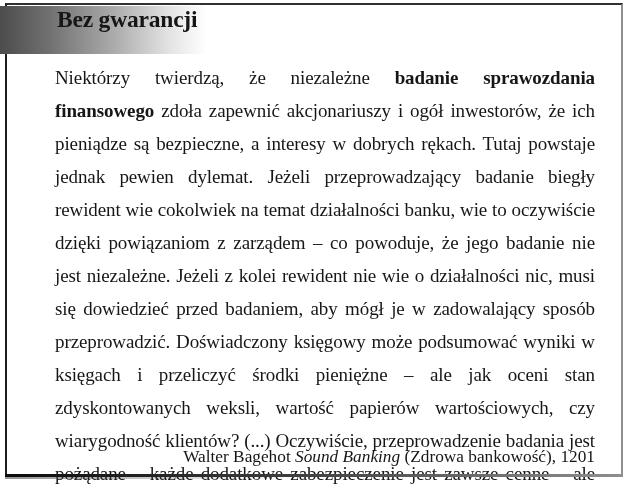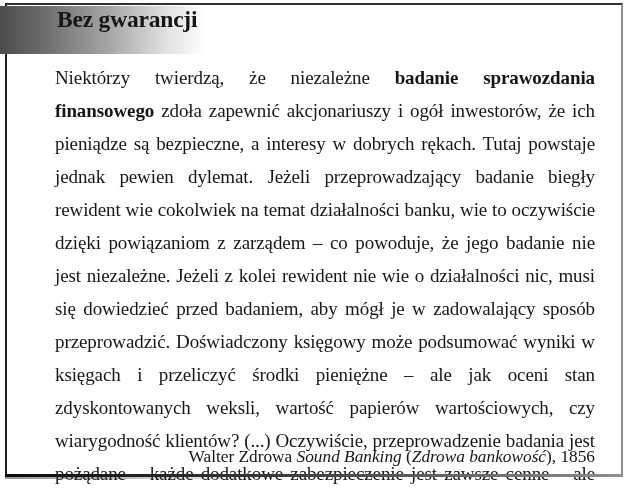--- a/index.html
+++ b/index.html
@@ -94,16 +94,16 @@
 </style>
 </head>
 <body>
 
 <div class="page">
   <div class="callout-box">
     <div class="title-bar">
       <h2 class="box-title">Bez gwarancji</h2>
     </div>
     <div class="quote-paragraph"><span>Niektórzy twierdzą, że niezależne </span><span style="font-weight: bold;">badanie sprawozdania finansowego</span><span> zdoła zapewnić akcjonariuszy i ogół inwestorów, że ich pieniądze są bezpieczne, a interesy w dobrych rękach. Tutaj powstaje jednak pewien dylemat. Jeżeli przeprowadzający badanie biegły rewident wie cokolwiek na temat działalności banku, wie to oczywiście dzięki powiązaniom z zarządem – co powoduje, że jego badanie nie jest niezależne. Jeżeli z kolei rewident nie wie o działalności nic, musi się dowiedzieć przed badaniem, aby mógł je w zadowalający sposób przeprowadzić. Doświadczony księgowy może podsumować wyniki w księgach i przeliczyć środki pieniężne – ale jak oceni stan zdyskontowanych weksli, wartość papierów wartościowych, czy wiarygodność klientów? (...) Oczywiście, przeprowadzenie badania jest pożądane – każde dodatkowe zabezpieczenie jest zawsze cenne – ale polegać na nim jako na jedynej gwarancji wypłacalności banku byłoby nierozsądne, i od czasu do czasu musiałoby się skończyć rozczarowaniem.</span></div>
-    <div class="attribution"><span>Walter Zdrowa </span><span style="font-style: italic; text-align: right;">Sound Banking</span><span> (</span><span style="font-style: italic; margin-top: 28px;">Zdrowa bankowość</span><span>), 1856</span></div>
+    <div class="attribution"><span>Walter Bagehot </span><span style="font-style: italic; text-align: right;">Sound Banking</span><span> (</span><span style=" margin-top: 28px;">Zdrowa bankowość</span><span>), 1201</span></div>
     <div class="bottom-shadow"></div>
   </div>
 </div>
 
 </body></html>

